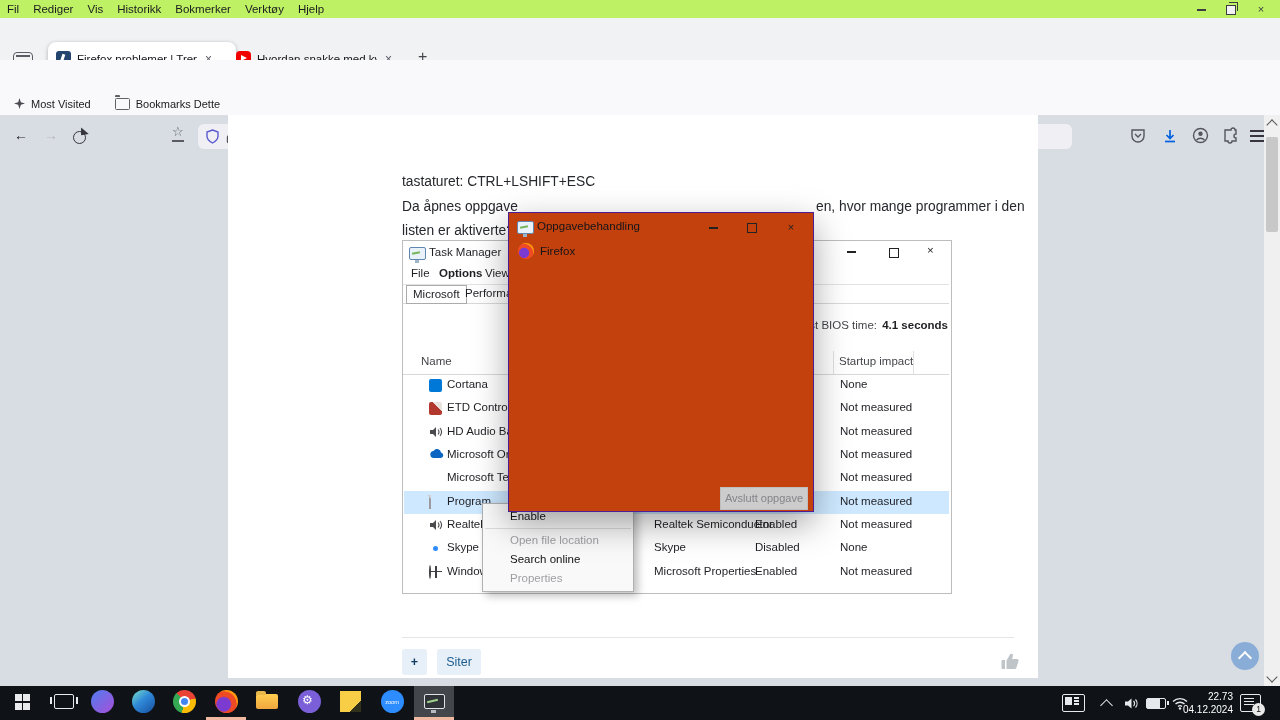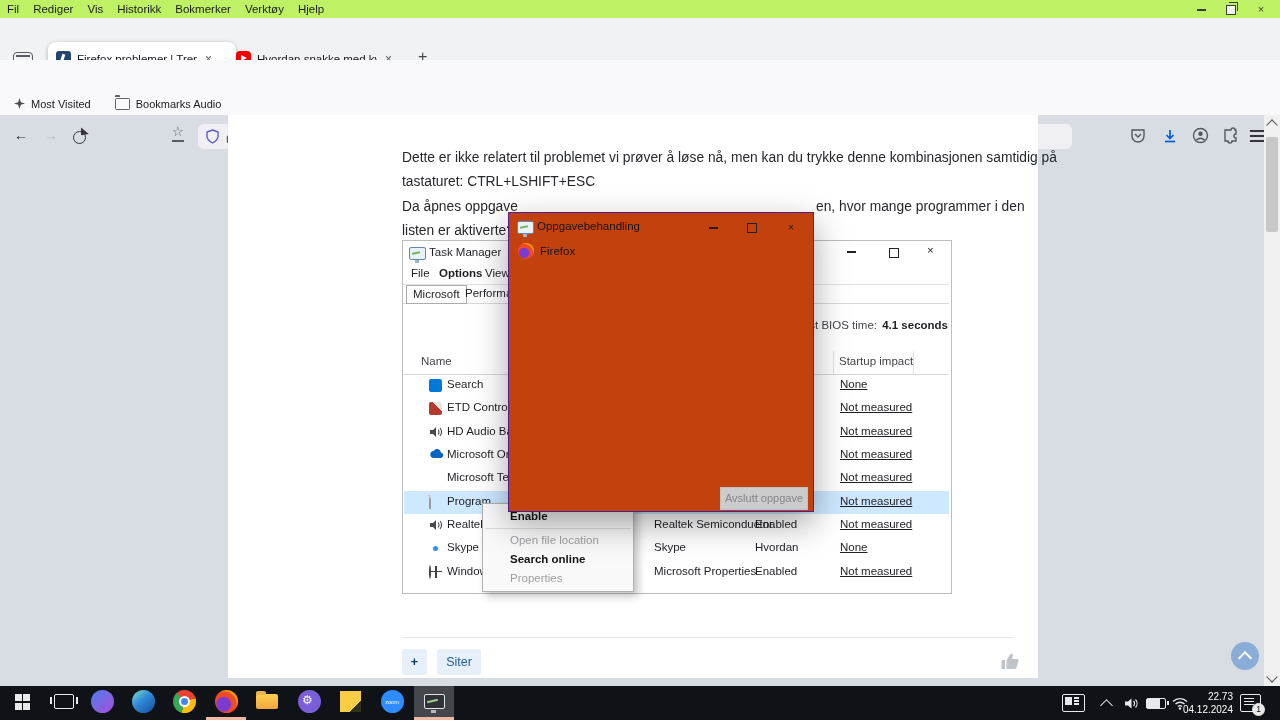--- a/index.html
+++ b/index.html
@@ -73,38 +73,38 @@
   .shot .tabsel{position:absolute;left:3px;top:44px;height:17px;border:1px solid #ababab;padding:0 6px;line-height:17px;background:#fff;}
   .shot .tabrow{position:absolute;left:0;top:43px;width:546px;height:18px;border-top:1px solid #e3e3e3;border-bottom:1px solid #d9d9d9;}
   .hdr{position:absolute;left:0;top:110px;width:546px;height:23px;border-bottom:1px solid #d8d8d8;color:#44454a;}
   .vsep{position:absolute;top:110px;width:1px;height:23px;background:#e0e0e0;}
   .prow{position:absolute;left:1px;width:545px;height:23px;}
   .prow.sel{background:#cde8ff;}
   .picon{position:absolute;left:25px;top:5px;}
   .pname{position:absolute;left:43px;top:4px;}
   .ppub{position:absolute;left:250px;top:4px;text-align:center;}
   .pstat{position:absolute;left:351px;top:4px;}
-  .pimpact{position:absolute;left:436px;top:4px;text-decoration:underline;}
+  .pimpact{position:absolute;left:436px;top:4px;}
   .ic-sq{width:13px;height:13px;border-radius:2px;}
   .ic-cortana{background:#0078d7;}
   .ic-etd{background:linear-gradient(45deg,#b3392e 62%,#e9e3de 62%);}
   .ic-teams{background:#4b53bc;position:relative;}
   .ic-teams::before{content:"T";position:absolute;left:3.5px;top:1px;color:#fff;font-size:9px;font-weight:bold;}
   .ic-skype{background:#141e2c;position:relative;}
   .ic-skype::before{content:"";position:absolute;left:4px;top:4px;width:5px;height:5px;border-radius:50%;background:#2d8cff;}
   .ic-prog{width:11px;height:13px;background:#fff;border:1px solid #9a9aa0;position:relative;}
   .ic-prog::before{content:"";position:absolute;right:-1px;top:-1px;border-left:4px solid transparent;border-top:4px solid #cfcfd6;}
   .ic-winsec{width:12px;height:12px;border:1.3px solid #3f3f44;border-radius:50%;position:relative;}
   .ic-winsec::before{content:"";position:absolute;left:0;top:5px;width:12px;height:1.2px;background:#3f3f44;}
   .ic-winsec::after{content:"";position:absolute;left:5.4px;top:0;width:1.2px;height:12px;background:#3f3f44;}
 
   
   .ctxmenu{position:absolute;left:482px;top:503px;width:150px;background:#f9f9f9;border:1px solid #b1b1b1;box-shadow:4px 4px 8px rgba(0,0,0,.25);padding:3px 0;font-size:11.5px;}
   .ctxmenu .item{height:19px;line-height:19px;padding-left:27px;color:#141418;}
-  .ctxmenu .bold{font-weight:bold;}
+  .ctxmenu .bold{font-weight:normal;}
   .ctxmenu .dis{color:#9f9fa3;}
   .ctxmenu .sep{height:1px;background:#dcdcdc;margin:2px 2px;}
 
   
   .tmwin{position:absolute;left:508px;top:212px;width:304px;height:298px;background:#c2410c;border:1px solid #4c1d95;box-shadow:0 12px 32px rgba(0,0,0,.35);font-size:11.5px;color:#15151a;}
   .tmwin .t{position:absolute;white-space:nowrap;}
   .tmwin .wbtn{position:absolute;top:5px;width:30px;height:18px;text-align:center;color:#3c3c41;font-size:11px;line-height:18px;}
   .g-max{display:inline-block;width:8px;height:8px;border:1.2px solid #3c3c41;vertical-align:middle;}
   .ff-ic{width:16px;height:16px;border-radius:50%;background:radial-gradient(circle at 38% 62%,#7b3bd1 0 33%,#ef4a23 40% 62%,#ff980e 66% 100%);}
   .tmfoot{position:absolute;left:0;bottom:0;width:100%;height:29px;border-top:1px solid #e3e3e3;}
@@ -233,26 +233,25 @@
         </svg></span>
     <span class="abs" style="left:1250px;top:70px;">
         <span class="burger"></span>
       </span>
   </div>
 
   <div class="bookmarksbar">
     <span class="sparkle"></span>
     <span>Most Visited</span>
     <span class="folder-sm"></span>
-    <span>Bookmarks Audio</span>
+    <span>Bookmarks Dette</span>
   </div>
 
   <div class="card"></div>
 
-  <div class="ptext" style="left:402px;top:150px;">Dette er ikke relatert til problemet vi prøver å løse nå, men kan du trykke denne kombinasjonen samtidig på</div>
   <div class="ptext" style="left:402px;top:174px;text-align:center;">tastaturet: CTRL+LSHIFT+ESC</div>
   <div class="ptext" style="left:402px;top:199px;">Da åpnes oppgave</div>
   <div class="ptext" style="left:816px;top:199px;">en, hvor mange programmer i den</div>
   <div class="ptext" style="left:402px;top:223px;">listen er aktiverte?</div>
 
   <div class="shot">
     <span class="tmicon" style="position:absolute;left:6px;top:6px;"></span>
     <span class="t" style="left:26px;top:5px;">Task Manager</span>
     <span class="t" style="left:444px;top:4px;"><span class="g-minbar" style="background:#222;"></span></span>
     <span class="t" style="left:486px;top:5px;"><span class="g-max" style="border-color:#222;"></span></span>
@@ -267,21 +266,21 @@
     <span class="t" style="right:3px;top:78px;font-weight:bold;">4.1 seconds</span>
     <div class="hdr">
       <span class="t" style="left:18px;top:4px;">Name</span>
       <span class="t" style="left:436px;top:4px;">Startup impact</span>
     </div>
     <span class="vsep" style="left:430px;"></span>
     <span class="vsep" style="left:510px;"></span>
 
     <div class="prow" style="top:133px;">
       <span class="picon ic-sq ic-cortana"></span>
-      <span class="pname">Search</span>
+      <span class="pname">Cortana</span>
       <span class="pimpact">None</span>
     </div>
     <div class="prow" style="top:156px;">
       <span class="picon ic-sq ic-etd"></span>
       <span class="pname">ETD Control Ce</span>
       <span class="pimpact">Not measured</span>
     </div>
     <div class="prow" style="top:180px;">
       <span class="picon"><svg width="14" height="12" viewBox="0 0 14 12">
             <path d="M1 4 h3 l3-3 v10 l-3-3 H1 Z" fill="#4a4a4f"></path>
@@ -314,21 +313,21 @@
           </svg></span>
       <span class="pname">Realtek</span>
       <span class="ppub">Realtek Semiconductor</span>
       <span class="pstat">Enabled</span>
       <span class="pimpact">Not measured</span>
     </div>
     <div class="prow" style="top:296px;">
       <span class="picon ic-sq ic-skype"></span>
       <span class="pname">Skype</span>
       <span class="ppub">Skype</span>
-      <span class="pstat">Hvordan</span>
+      <span class="pstat">Disabled</span>
       <span class="pimpact">None</span>
     </div>
     <div class="prow" style="top:320px;">
       <span class="picon ic-winsec"></span>
       <span class="pname">Window</span>
       <span class="ppub">Microsoft Properties</span>
       <span class="pstat">Enabled</span>
       <span class="pimpact">Not measured</span>
     </div>
   </div>

